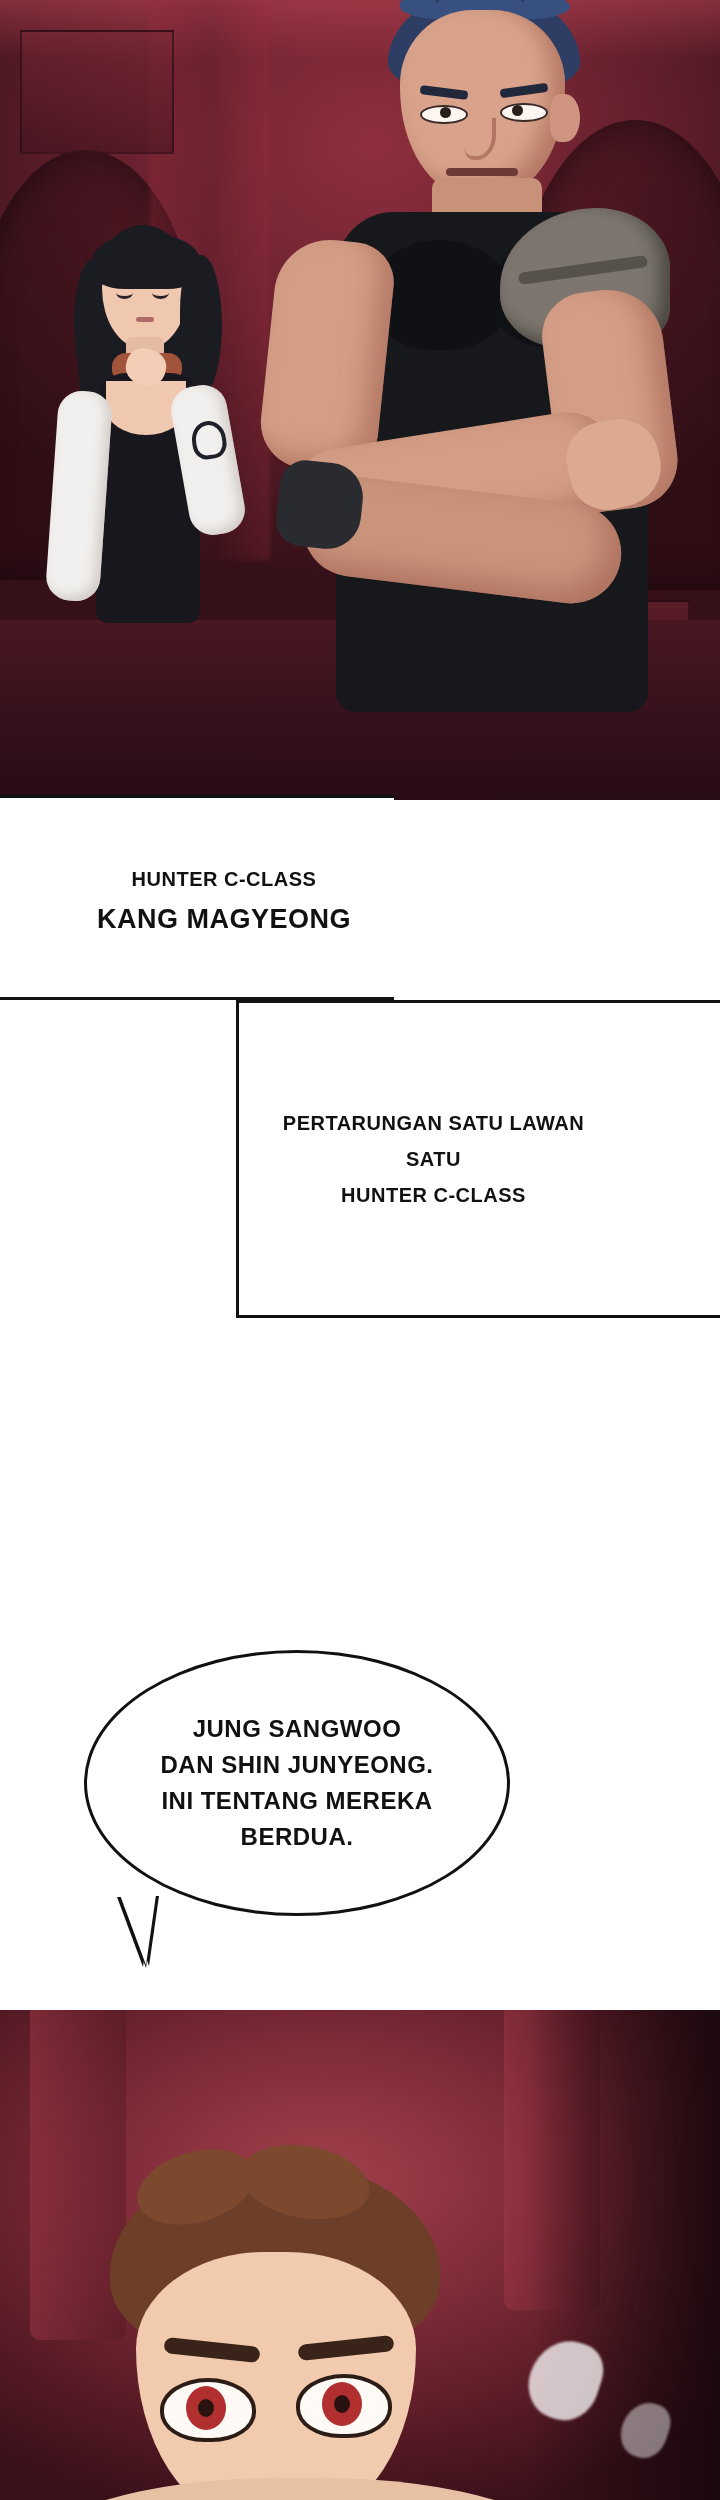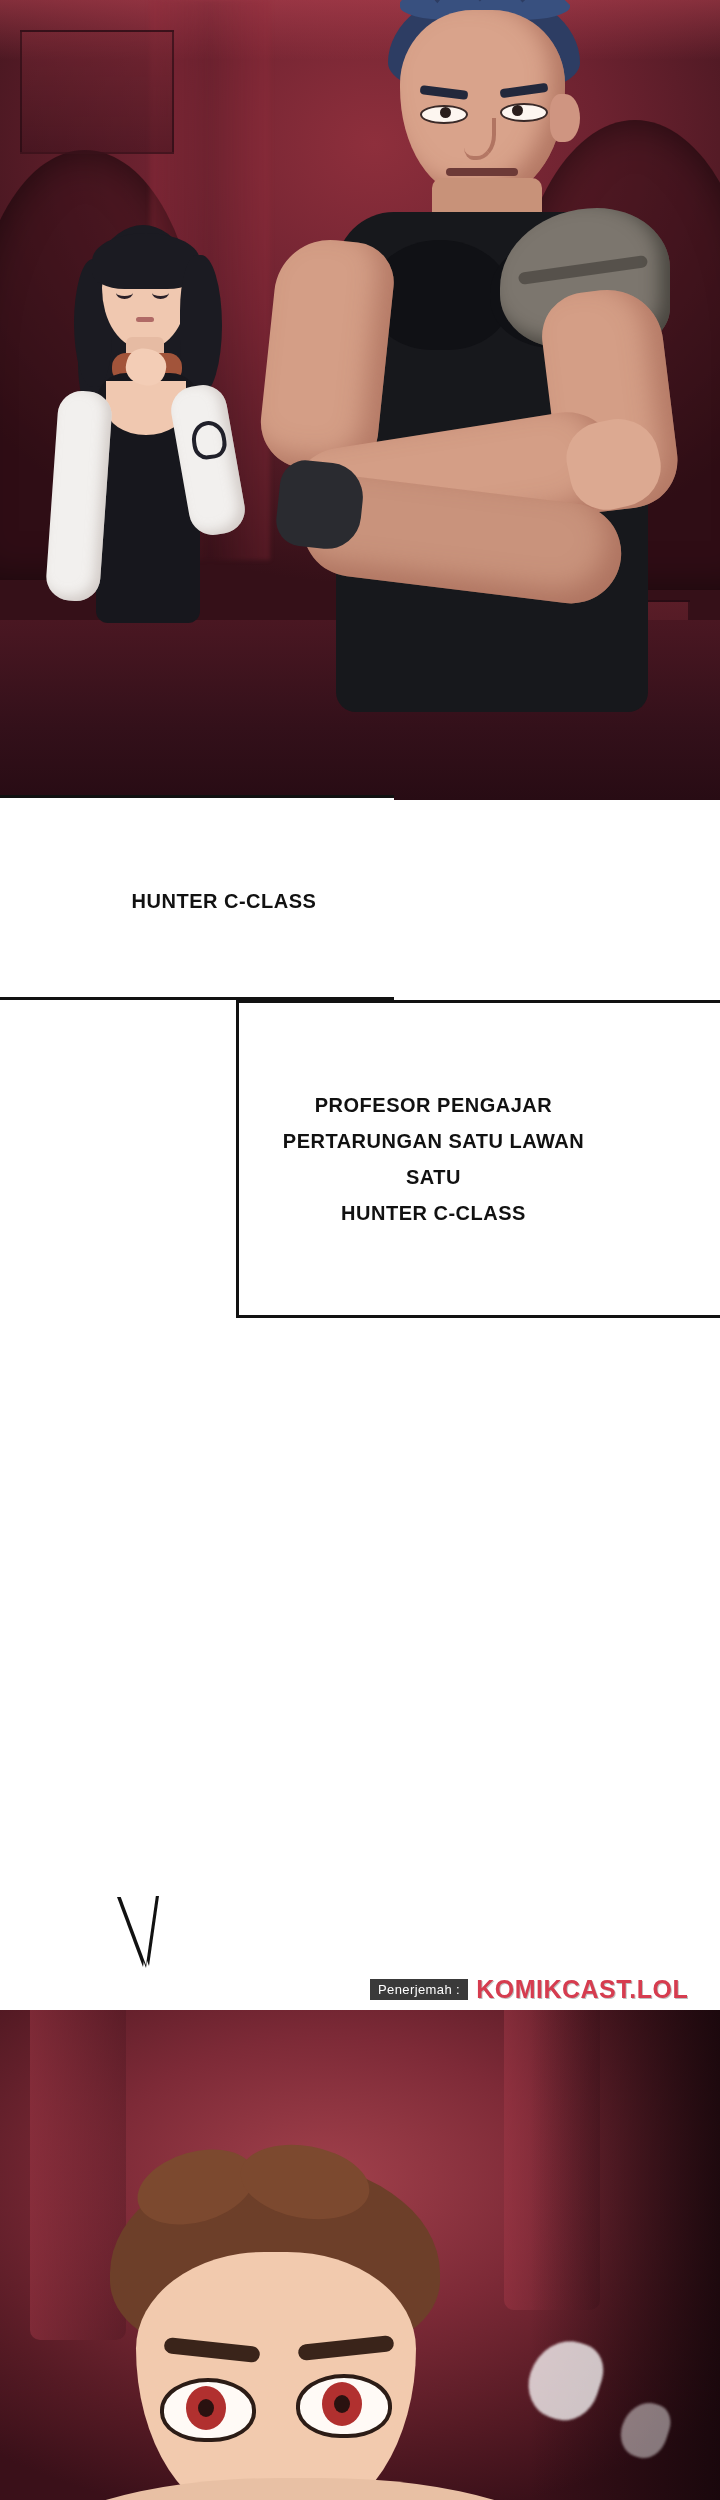--- a/index.html
+++ b/index.html
@@ -517,42 +517,44 @@
     </div>
   </div>
 
   <div class="cap-bridge cap1-fill"></div>
   <div class="cap1-rule-top"></div>
   <div class="cap1-rule-bot"></div>
 
   <div class="caption-box cap1">
     <div class="cap1-inner">
       <div class="cap-line">HUNTER C-CLASS</div>
+      <div class="cap-name">KANG MAGYEONG</div>
     </div>
   </div>
 
   <div class="cap-bridge cap2-fillright"></div>
   <div class="cap2-rule-top"></div>
   <div class="cap2-rule-bot"></div>
 
   <div class="caption-box cap2">
     <div class="cap1-inner">
-      <div class="cap-line">PROFESOR PENGAJAR</div>
       <div class="cap-line">PERTARUNGAN SATU LAWAN SATU</div>
       <div class="cap-line">HUNTER C-CLASS</div>
     </div>
   </div>
 
+  <div class="balloon">
+    <div class="balloon-text">JUNG SANGWOO
+DAN SHIN JUNYEONG.
+INI TENTANG MEREKA
+BERDUA.</div>
+  </div>
   <div class="balloon-tail"></div>
 
 
-  <div class="credit">
-    <span class="credit-label">Penerjemah :</span>
-    <span class="credit-site">KOMIKCAST.LOL</span>
-  </div>
 
   <div class="panel-bottom">
     <div class="bg"></div>
     <div class="pb-pillar a"></div>
     <div class="pb-pillar b"></div>
     <div class="pb-dark"></div>
     <div class="smoke"></div>
     <div class="smoke b"></div>
 
     <div class="boy">

